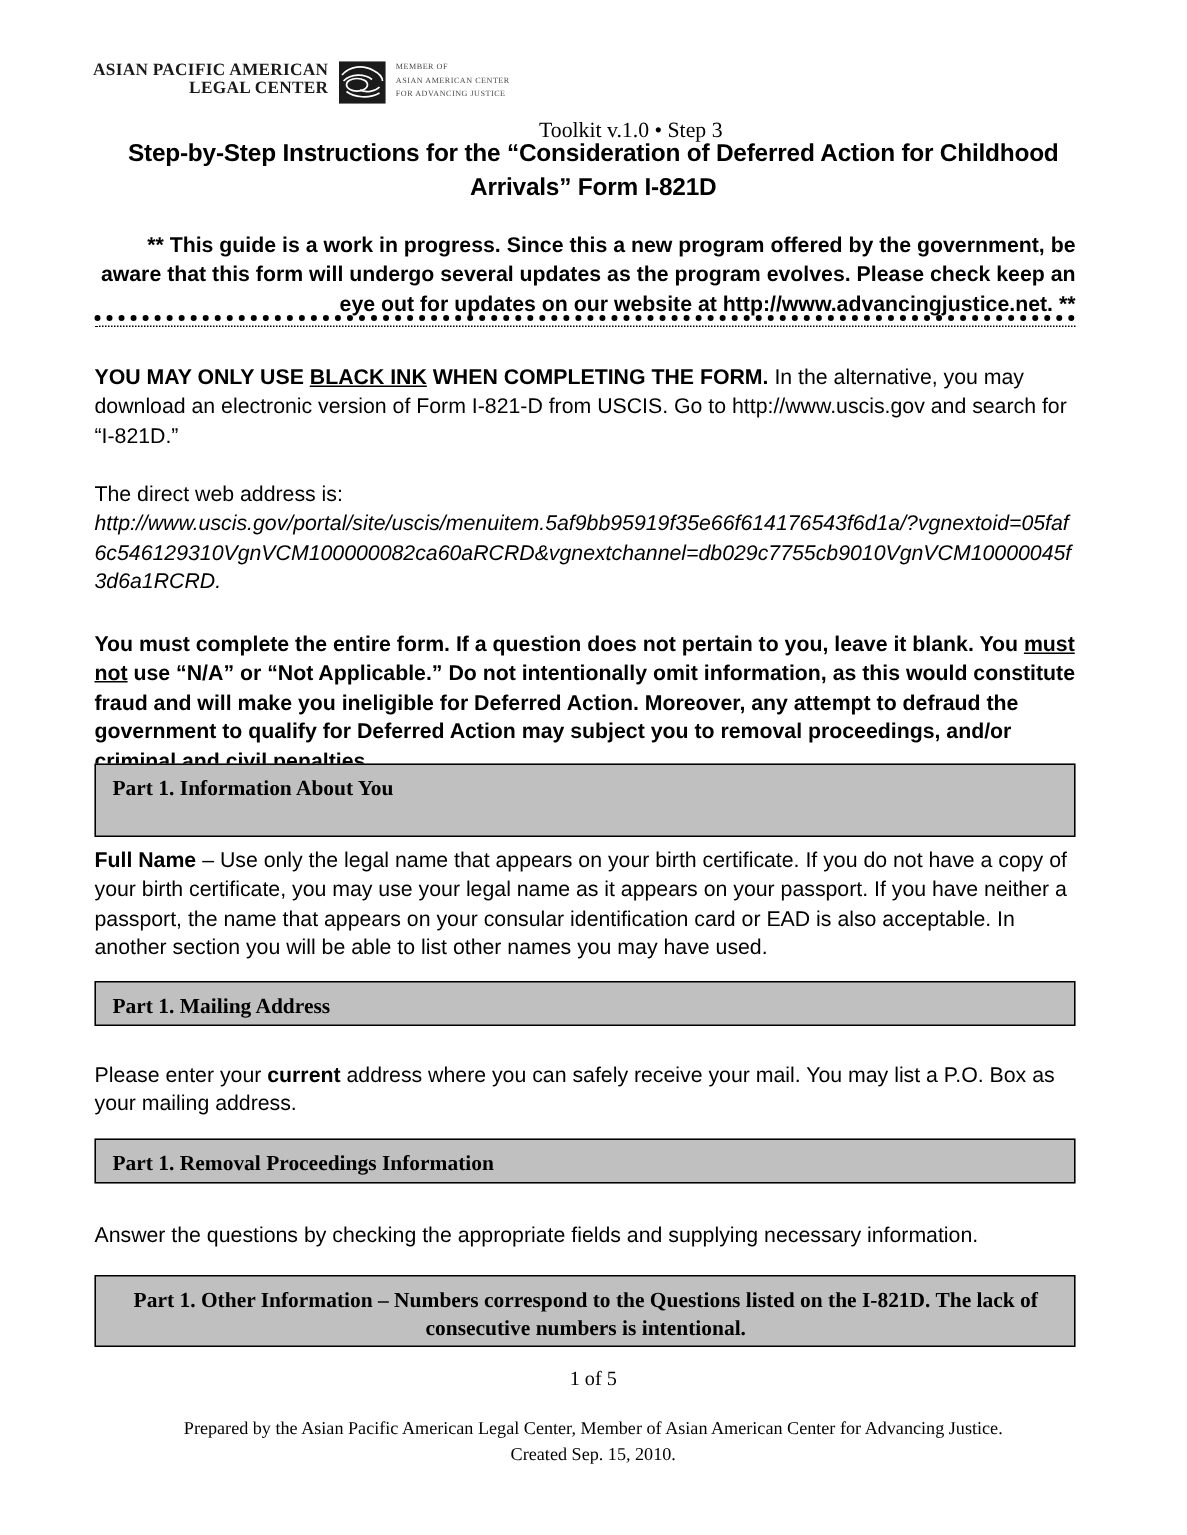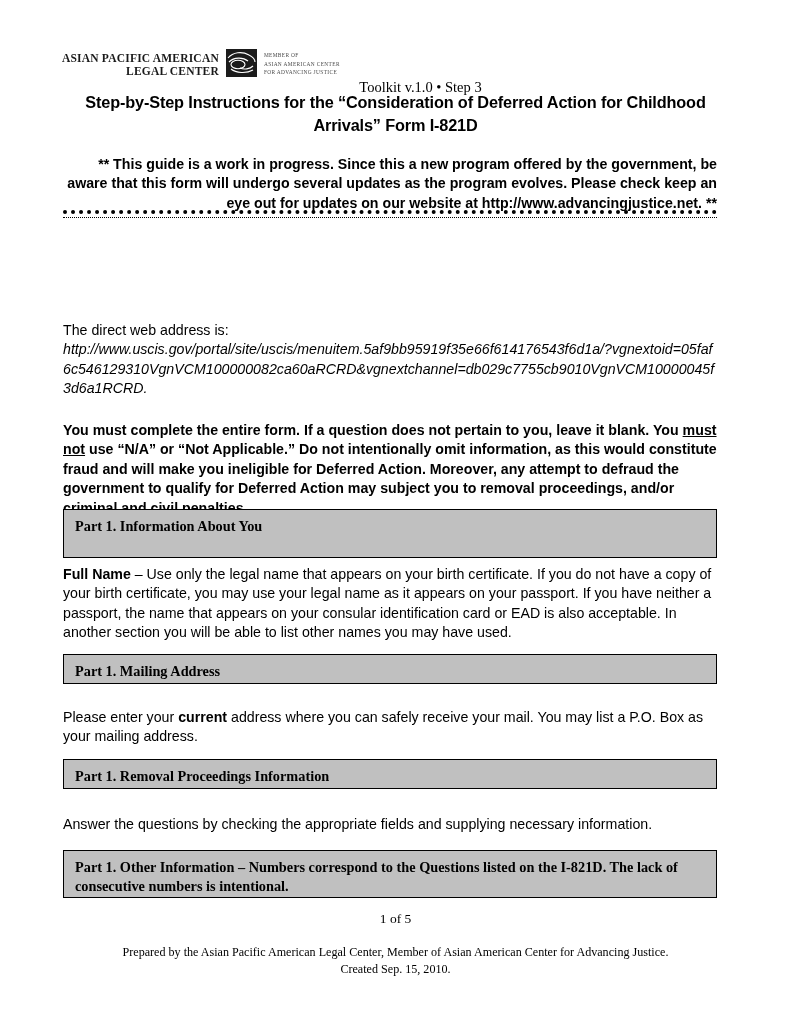--- a/index.html
+++ b/index.html
@@ -27,21 +27,21 @@
   .header {
     position: absolute;
     left: 0; top: 38px;
     width: 791px;
     height: 42px;
   }
   .logo {
     position: absolute;
     left: 62px; top: 3px;
     display: flex;
-    align-items: flex-end;
+    align-items: flex-start;
     height: 36px;
   }
   .logo-words {
     text-align: right;
     font-family: "Liberation Serif", serif;
     font-weight: bold;
     line-height: 1.08;
     color: #1a1a1a;
     letter-spacing: 0.2px;
   }
@@ -147,21 +147,21 @@
     border: 1.4px solid #000;
     font-family: "Liberation Serif", serif;
     font-weight: bold;
     font-size: 14.3px;
     line-height: 1.32;
     padding: 7px 10px 7px 11px;
   }
   .bar-1 { top: 509px; height: 49px; }
   .bar-2 { top: 654px; height: 30px; }
   .bar-3 { top: 759px; height: 30px; }
-  .bar-4 { top: 850px; height: 48px; }
+  .bar-4 { top: 850px; height: 48px; text-align: center; }
 
   .fullname { top: 565px; }
   .mailing  { top: 708px; }
   .answerq  { top: 815px; }
 
   
   .pagenum {
     position: absolute;
     left: 0; top: 911px;
     width: 791px;
@@ -218,20 +218,23 @@
   <div class="doc-title">Step-by-Step Instructions for the “Consideration of Deferred Action for Childhood Arrivals” Form I-821D</div>
 
   <div class="col warn">
     <p class="body bold">** This guide is a work in progress. Since this a new program offered by the government, be aware that this form will undergo several updates as the program evolves. Please check keep an eye out for updates on our website at http://www.advancingjustice.net. **</p>
   </div>
   <div class="dotted-rule">
     <div class="thick"></div>
     <div class="thin"></div>
   </div>
 
+  <div class="col blackink">
+    <p class="body"><b class="inline">YOU MAY ONLY USE </b><b class="inline u">BLACK INK</b><b class="inline"> WHEN COMPLETING THE FORM.</b><span> In the alternative, you may download an electronic version of Form I-821-D from USCIS. Go to http://www.uscis.gov and search for “I-821D.”</span></p>
+  </div>
 
   <div class="col weburl">
     <p class="body">The direct web address is:</p>
     <p class="body urlline">http://www.uscis.gov/portal/site/uscis/menuitem.5af9bb95919f35e66f614176543f6d1a/?vgnextoid=05faf6c546129310VgnVCM100000082ca60aRCRD&amp;vgnextchannel=db029c7755cb9010VgnVCM10000045f3d6a1RCRD.</p>
   </div>
 
   <div class="col mustcomplete">
     <p class="body bold"><span>You must complete the entire form. If a question does not pertain to you, leave it blank. You </span><span class="u">must not</span><span> use “N/A” or “Not Applicable.” Do not intentionally omit information, as this would constitute fraud and will make you ineligible for Deferred Action. Moreover, any attempt to defraud the government to qualify for Deferred Action may subject you to removal proceedings, and/or criminal and civil penalties.</span></p>
   </div>
 

